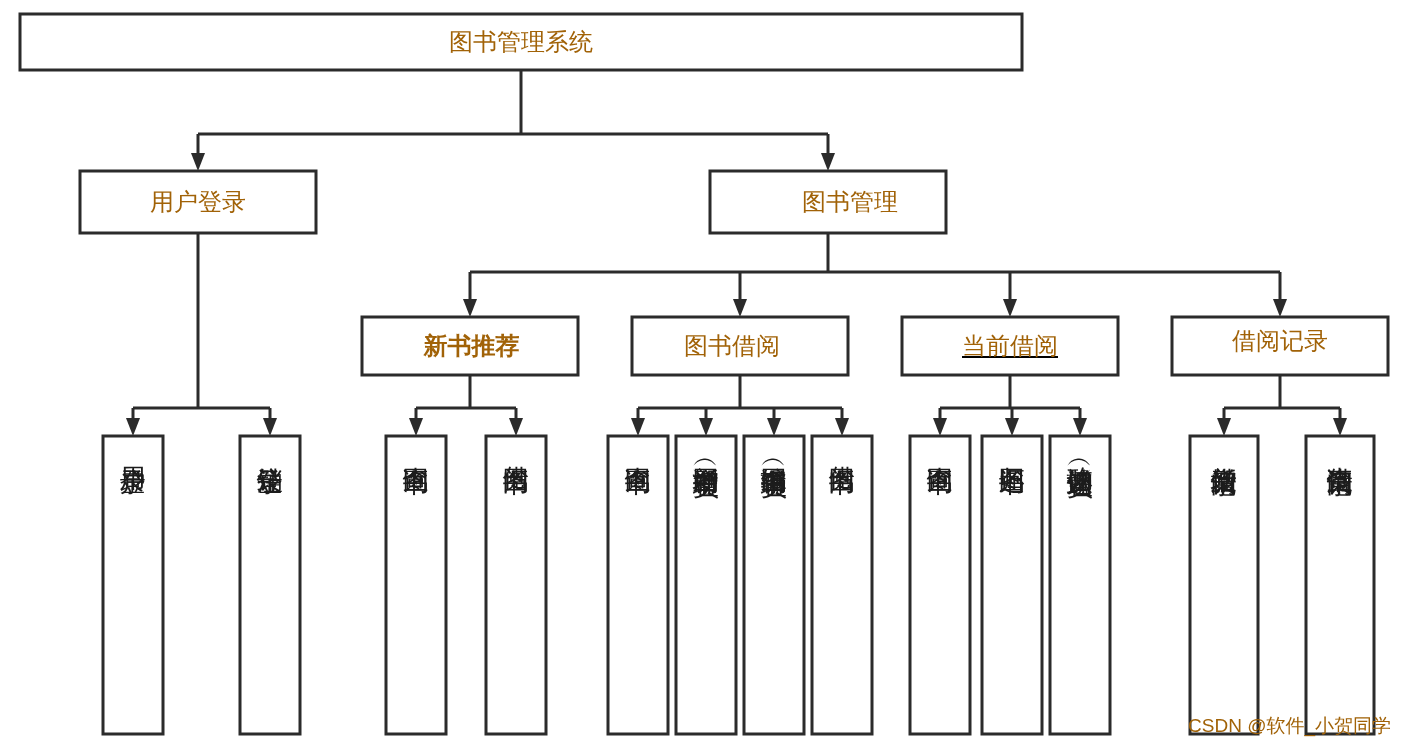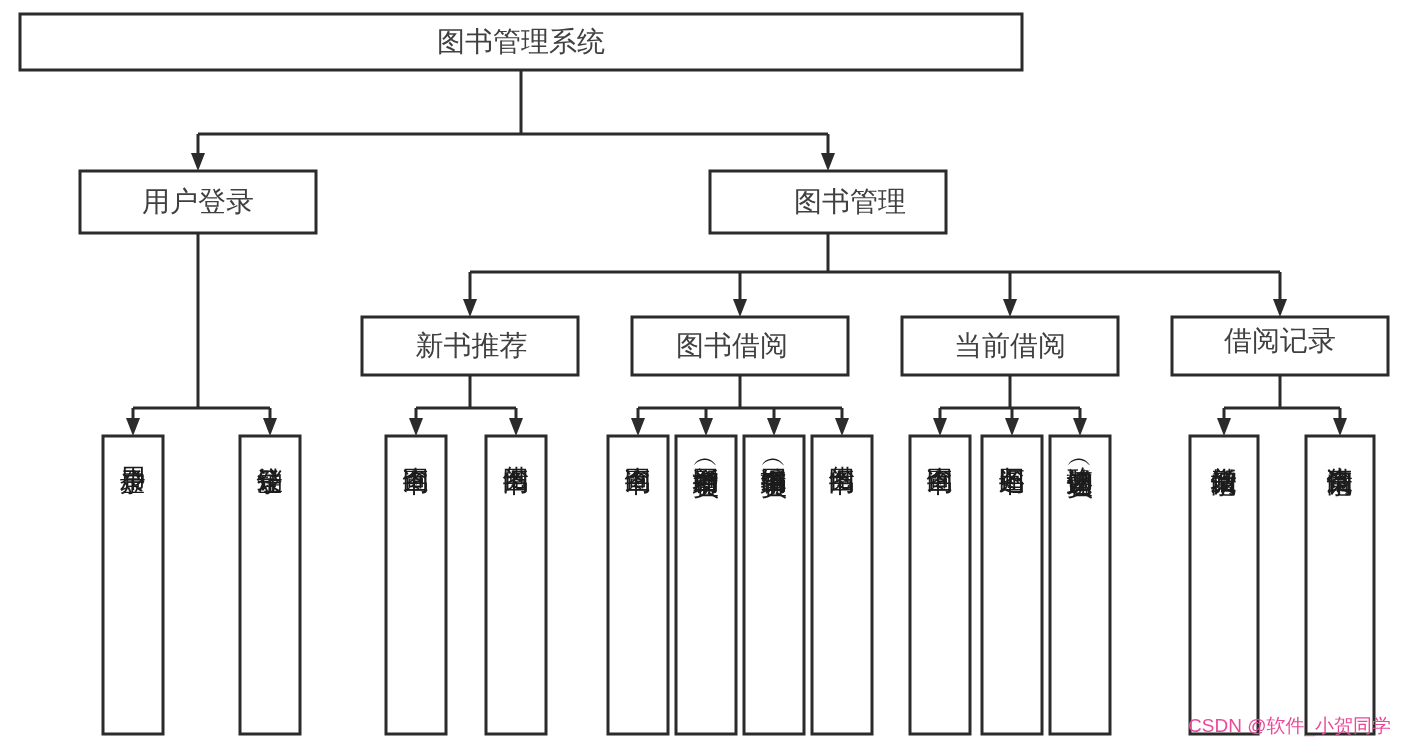--- a/index.html
+++ b/index.html
@@ -60,31 +60,31 @@
   }
   .hlabel-wrap {
     position: absolute;
     display: flex;
     align-items: center;
     justify-content: center;
     pointer-events: none;
   }
   .hlabel-text {
     font-family: "Liberation Sans", "DejaVu Sans", sans-serif;
-    font-size: 28px;
-    color: #404040;
+    font-size: 24px;
+    color: #a16207;
     white-space: nowrap;
   }
   .watermark {
     position: absolute;
     right: 14px;
     bottom: 8px;
     font-family: "Liberation Sans", "DejaVu Sans", sans-serif;
     font-size: 19px;
-    color: #ec4899;
+    color: #a16207;
     white-space: nowrap;
     pointer-events: none;
   }
 </style>
 </head>
 <body>
 
 <div id="diagram-root">
   <svg class="diagram-canvas" id="diagram-canvas" viewBox="0 0 1405 747" xmlns="http://www.w3.org/2000/svg">
       <g>
@@ -168,27 +168,27 @@
   <div id="label-layer">
       <div class="hlabel-wrap" style="left: 20px; top: 14px; width: 1002px; height: 56px;">
         <span class="hlabel-text">图书管理系统</span>
       </div>
       <div class="hlabel-wrap" style="left: 80px; top: 171px; width: 236px; height: 62px;">
         <span class="hlabel-text">用户登录</span>
       </div>
       <div class="hlabel-wrap" style="left: 710px; top: 171px; width: 236px; height: 62px; margin-left: 22px;">
         <span class="hlabel-text">图书管理</span>
       </div>
-      <div class="hlabel-wrap" style="left: 362px; top: 317px; width: 219px; height: 58px;">
+      <div class="hlabel-wrap" style="left: 362px; top: 317px; width: 219px; height: 58px; font-weight: bold;">
         <span class="hlabel-text">新书推荐</span>
       </div>
       <div class="hlabel-wrap" style="left: 632px; top: 317px; width: 200px; height: 58px;">
         <span class="hlabel-text">图书借阅</span>
       </div>
-      <div class="hlabel-wrap" style="left: 902px; top: 317px; width: 216px; height: 58px;">
+      <div class="hlabel-wrap" style="left: 902px; top: 317px; width: 216px; height: 58px; text-decoration: underline;">
         <span class="hlabel-text">当前借阅</span>
       </div>
       <div class="hlabel-wrap" style="left: 1172px; top: 317px; width: 216px; height: 48px;">
         <span class="hlabel-text">借阅记录</span>
       </div>
       <div class="vlabel-wrap" style="left: 103px; top: 446px; width: 60px; height: 282px;">
         <span class="vlabel-text" style="font-size: 26px;">用户登录</span>
       </div>
       <div class="vlabel-wrap" style="left: 240px; top: 446px; width: 60px; height: 282px;">
         <span class="vlabel-text" style="font-size: 26px;">注销登录</span>

